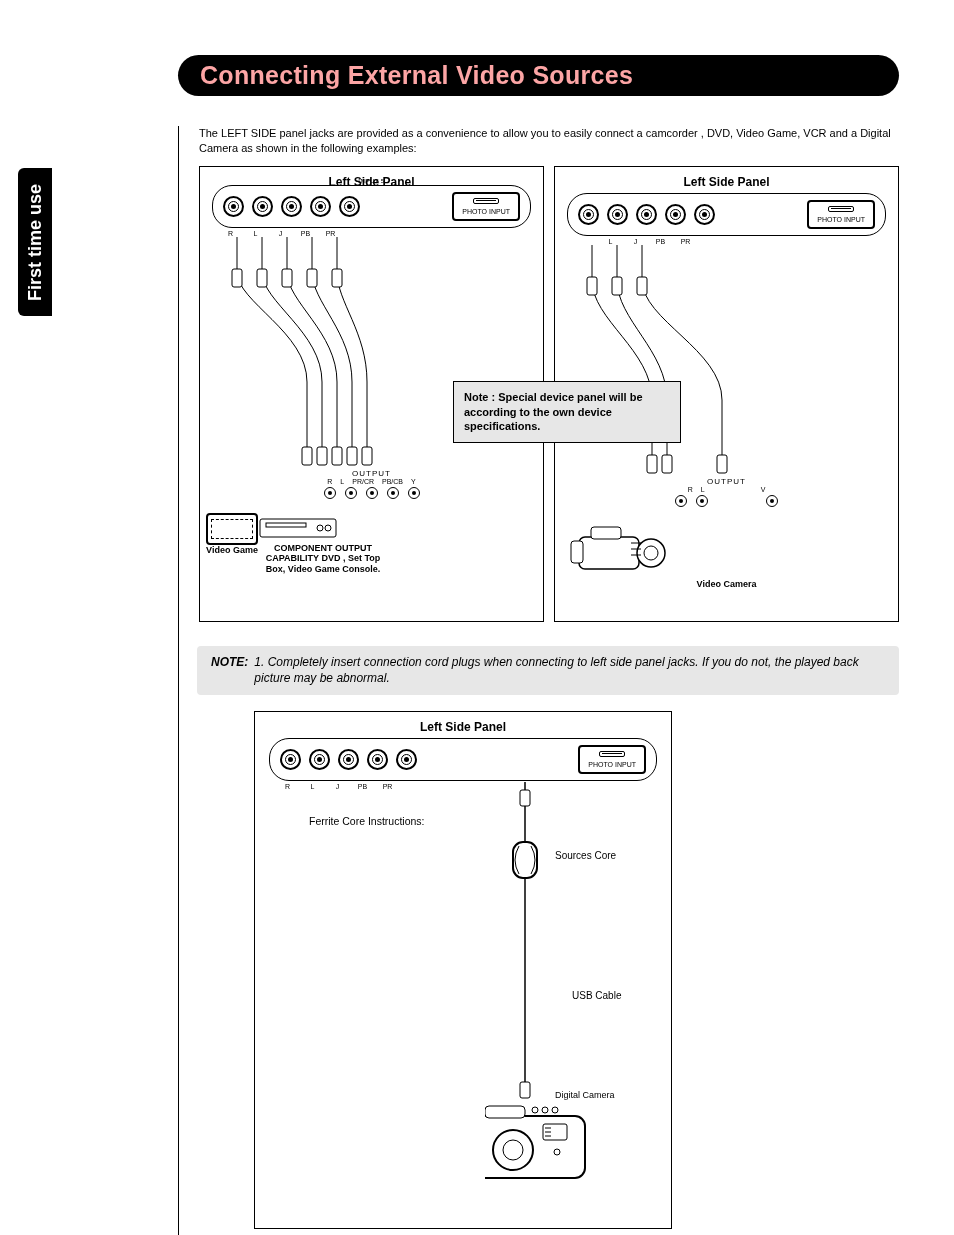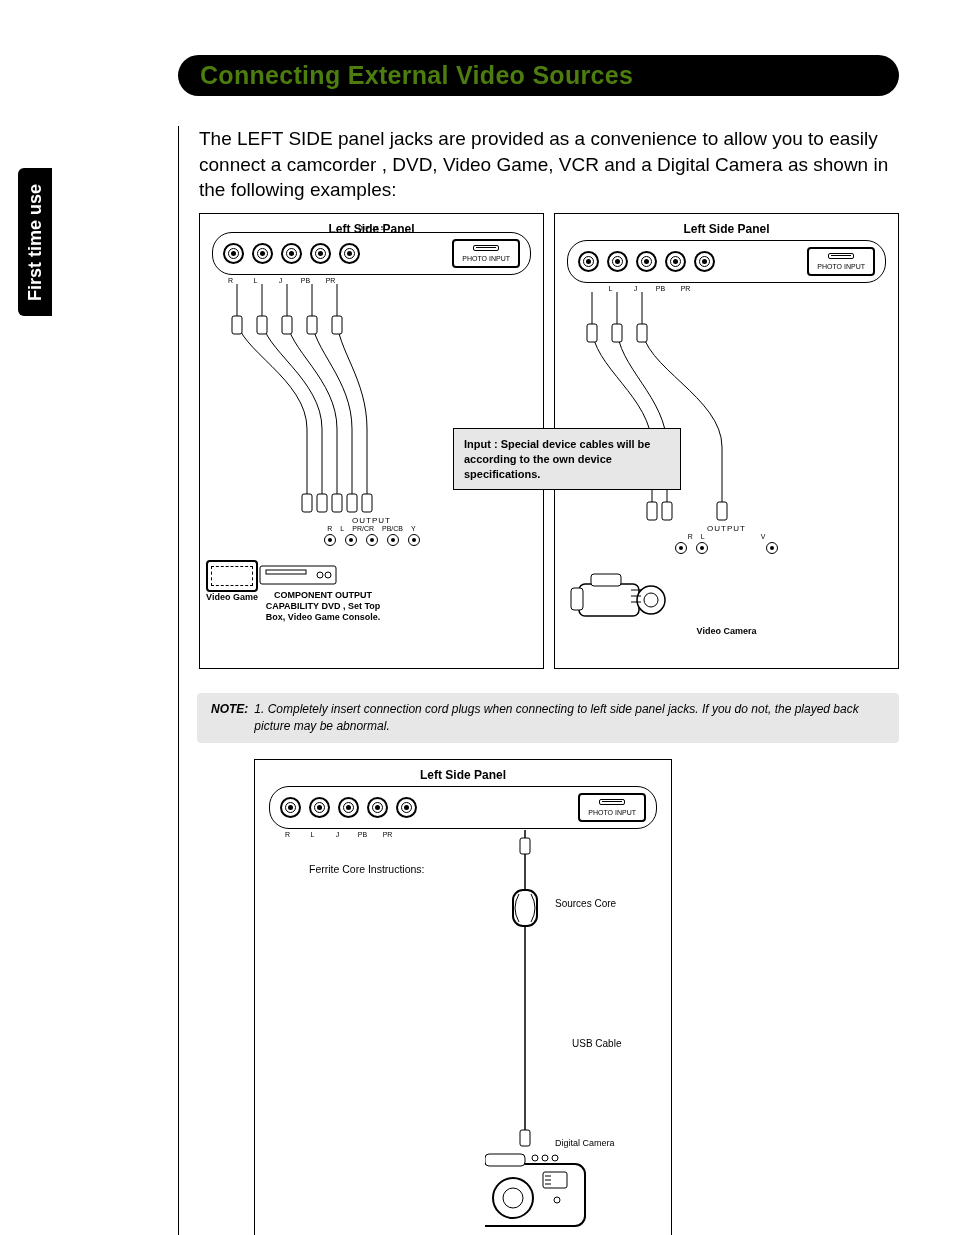--- a/index.html
+++ b/index.html
@@ -1,22 +1,22 @@
 <!DOCTYPE html>
 <html><head>
 <meta charset="utf-8">
 <style>
   html,body{margin:0;padding:0;background:#fff;font-family:Arial,Helvetica,sans-serif;color:#000;}
   .page{width:954px;height:1235px;position:relative;box-sizing:border-box;padding:55px 55px 40px 20px;}
-  .title-bar{background:#000;color:#4d7c0f;border-radius:22px;padding:6px 22px;margin-left:158px;margin-right:0;margin-bottom:30px;}
+  .title-bar{background:#000;color:#fca5a5;border-radius:22px;padding:6px 22px;margin-left:158px;margin-right:0;margin-bottom:30px;}
   .title-bar h1{margin:0;font-size:25px;font-weight:900;font-family:Arial Black,Arial,sans-serif;letter-spacing:0.3px;}
   .tab{position:absolute;left:18px;top:168px;width:34px;height:148px;background:#000;border-radius:6px 0 0 6px;}
   .tab span{color:#fff;font-weight:bold;font-size:18px;writing-mode:vertical-rl;transform:rotate(180deg);display:block;width:100%;height:100%;text-align:center;line-height:34px;}
   .content{margin-left:158px;border-left:1px solid #000;padding-left:20px;min-height:1120px;position:relative;box-sizing:border-box;}
-  .intro{font-size:19px;line-height:1.35;margin:0 0 10px 0;}
+  .intro{font-size:11px;line-height:1.35;margin:0 0 10px 0;}
   .diagrams-top{display:flex;gap:10px;position:relative;}
   .panel-box{border:1px solid #000;padding:8px 6px 6px 6px;flex:1;position:relative;min-height:440px;}
   .panel-label{text-align:center;font-weight:bold;font-size:12px;margin-bottom:4px;}
   .jack-panel{border:1px solid #000;border-radius:20px;padding:6px 10px;display:flex;align-items:center;justify-content:space-between;margin:0 6px 4px 6px;}
   .jacks{display:flex;gap:8px;}
   .jack{width:17px;height:17px;border:2px solid #000;border-radius:50%;position:relative;}
   .jack::after{content:"";position:absolute;inset:3px;border:1px solid #000;border-radius:50%;}
   .jack::before{content:"";position:absolute;inset:6px;background:#000;border-radius:50%;}
   .photo{border:2px solid #000;border-radius:4px;padding:4px 8px;font-size:7px;text-align:center;line-height:1;}
   .photo .slot{width:24px;height:4px;border:1px solid #000;border-radius:2px;margin:0 auto 4px auto;position:relative;}
@@ -54,21 +54,21 @@
     </div>
 
   <div class="title-bar">
     <h1>Connecting External Video Sources</h1>
   </div>
 
   <div class="content">
     <p class="intro">The LEFT SIDE panel jacks are provided as a convenience to allow you to easily connect a camcorder , DVD, Video Game, VCR  and a Digital  Camera as shown in the following examples:</p>
 
     <div class="diagrams-top">
-      <div class="mid-note">Input : Special device cables will be according to the own device specifications.</div>
+      <div class="mid-note">Note : Special device panel will be according to the own device specifications.</div>
 
       <div class="panel-box">
         <div class="panel-label">Left Side Panel</div>
         <div class="inputs-lbl">INPUT 5</div>
         <div class="jack-panel">
           <div class="jacks">
             <div class="jack"></div>
             <div class="jack"></div>
             <div class="jack"></div>
             <div class="jack"></div>

